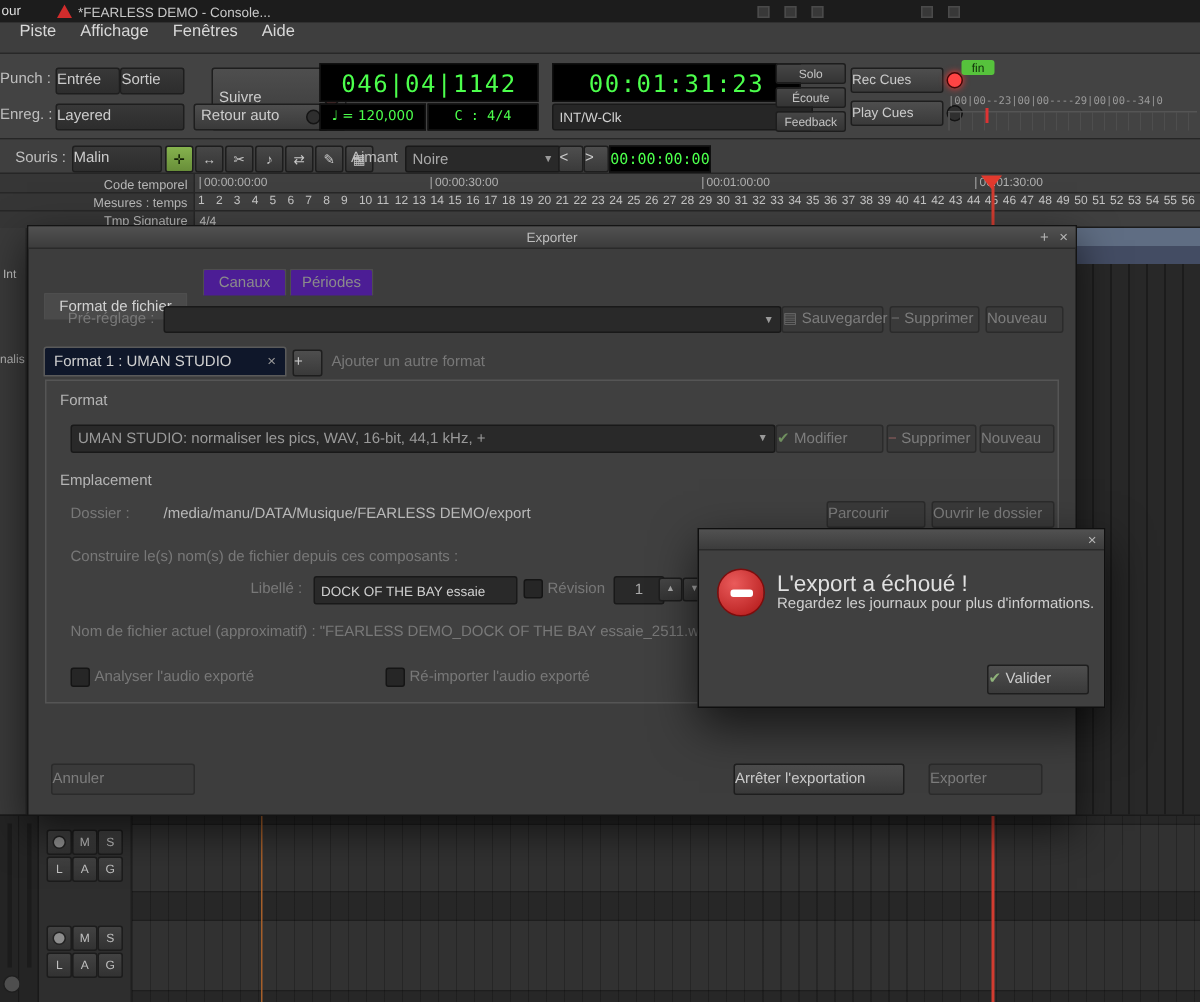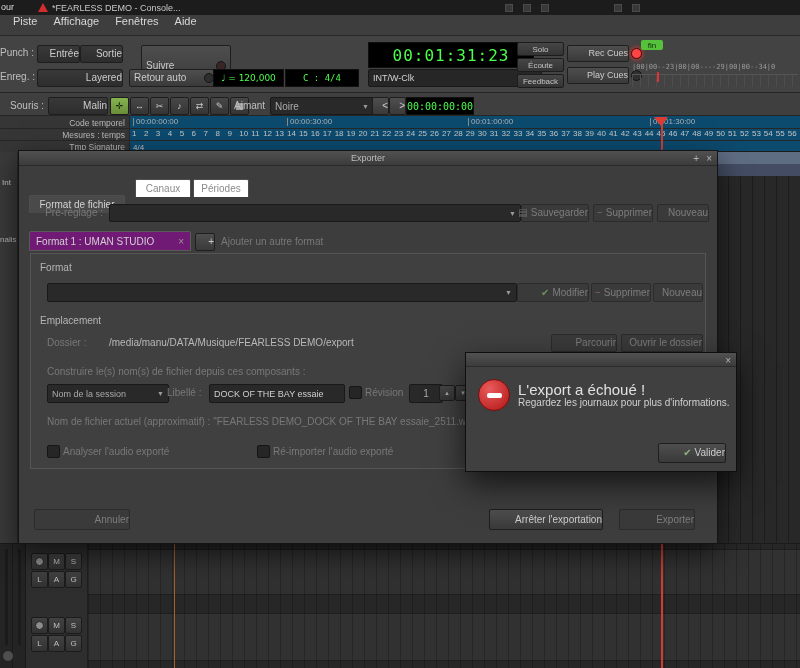--- a/index.html
+++ b/index.html
@@ -2,21 +2,21 @@
 <html><head>
 <meta charset="utf-8">
 <style>
   html,body{margin:0;padding:0;}
   body{width:800px;height:668px;position:relative;overflow:hidden;background:#2b2b2b;
        font-family:"Liberation Sans","DejaVu Sans",sans-serif;color:#ccc;}
   .abs{position:absolute;}
   .label{position:absolute;font-size:10px;color:#bfbfbf;white-space:nowrap;line-height:1;}
   .ra{text-align:right;display:block;}
   .vdim{color:#787878;}
-  .btn{position:absolute;display:flex;align-items:center;justify-content:flex-end;gap:3px;
+  .btn{position:absolute;display:flex;align-items:center;justify-content:flex-start;gap:3px;
        background:linear-gradient(#4e4e4e,#3a3a3a);border:1px solid #1e1e1e;border-radius:2px;
        color:#ccc;font-size:10px;line-height:1;white-space:nowrap;}
   .btn.dark{background:linear-gradient(#383838,#2d2d2d);}
   .btn.disabled{background:#3a3a3a;color:#7d7d7d;border-color:#2b2b2b;}
   .sunken{position:absolute;background:#292929;border:1px solid #191919;border-radius:2px;
           display:flex;align-items:center;color:#aaa;font-size:10px;padding:0 4px;white-space:nowrap;overflow:hidden;}
   .caret{margin-left:auto;font-size:7px;color:#999;}
   .lcd{position:absolute;background:#000;border:1px solid #101010;color:#4cff4c;
        font-family:"DejaVu Sans Mono",monospace;display:flex;align-items:center;justify-content:center;white-space:nowrap;}
   .led{width:8px;height:8px;border-radius:50%;background:#3a2525;border:1px solid #141414;flex:0 0 auto;}
@@ -42,21 +42,21 @@
                  font-family:"DejaVu Sans Mono",monospace;overflow:hidden;white-space:nowrap;}
   .miniruler-ticks{position:absolute;left:632px;top:38px;width:166px;height:12px;border-top:1px solid #555;
                    background:repeating-linear-gradient(90deg,#4e4e4e 0 1px,transparent 1px 8px);}
   
   .toolsrow{left:0;top:93px;width:800px;height:23px;background:#3f3f3f;border-bottom:1px solid #262626;box-sizing:border-box;}
   .tool-strip{position:absolute;left:110px;top:4px;display:flex;gap:1px;}
   .tool-btn{width:17px;height:16px;display:flex;align-items:center;justify-content:center;
             background:linear-gradient(#474747,#353535);border:1px solid #1d1d1d;border-radius:2px;font-size:9px;color:#c8c8c8;}
   .tool-btn.active{background:linear-gradient(#86b34e,#688e39);color:#122005;}
   
-  .rulers{left:0;top:116px;width:800px;height:36px;background:#0c4a6e;border-bottom:1px solid #1c1c1c;box-sizing:border-box;}
+  .rulers{left:0;top:116px;width:800px;height:36px;background:#404040;border-bottom:1px solid #1c1c1c;box-sizing:border-box;}
   .ruler-labels{position:absolute;left:0;top:0;width:130px;height:36px;background:#363636;border-right:1px solid #262626;box-sizing:border-box;}
   .ruler-label{position:absolute;right:4px;font-size:8.5px;color:#b8b8b8;white-space:nowrap;}
   .ruler-div{position:absolute;left:0;width:800px;height:1px;background:#272727;}
   .tc{position:absolute;top:2px;font-size:8px;color:#b0b0b0;border-left:1px solid #8a8a8a;padding-left:2px;line-height:1;}
   .bars{position:absolute;left:132px;top:14px;height:10px;display:flex;}
   .bar-num{width:11.93px;flex:0 0 11.93px;font-size:8px;color:#c4c4c4;line-height:1;white-space:nowrap;}
   .ph-tri{position:absolute;left:654px;top:117px;width:0;height:0;border-left:7px solid transparent;
           border-right:7px solid transparent;border-top:9px solid #e23a2e;z-index:4;}
   .ph-line{position:absolute;left:661px;top:124px;width:2px;height:544px;background:#d23c30;z-index:3;}
   .edit-line{position:absolute;left:174px;top:543px;width:1px;height:125px;background:#a55f2a;z-index:3;}
@@ -80,23 +80,23 @@
   .trk-grid{position:absolute;inset:0;background:repeating-linear-gradient(90deg,rgba(0,0,0,.22) 0 1px,transparent 1px 12px);}
   .lane{position:absolute;left:0;width:712px;background:#313131;border-top:1px solid #1e1e1e;border-bottom:1px solid #1e1e1e;box-sizing:border-box;}
   
   .export-dialog{position:absolute;left:18px;top:150px;width:698px;height:392px;background:#3d3d3d;
                  border:1px solid #141414;box-shadow:0 10px 26px rgba(0,0,0,.6);z-index:10;}
   .dlg-title{position:absolute;left:0;top:0;width:100%;height:15px;background:linear-gradient(#515151,#3c3c3c);
              border-bottom:1px solid #2a2a2a;display:flex;align-items:center;justify-content:center;
              font-size:9px;color:#bdbdbd;box-sizing:border-box;}
   .win-controls{position:absolute;right:5px;top:0;height:15px;display:flex;align-items:center;gap:7px;font-size:10px;color:#b5b5b5;}
   .tab{position:absolute;height:18px;display:flex;align-items:center;justify-content:center;font-size:10px;color:#8b8b8b;
-       background:#ffffff;border:1px solid #4e4e4e;border-bottom:none;border-radius:2px 2px 0 0;box-sizing:border-box;}
+       background:#4c1d95;border:1px solid #4e4e4e;border-bottom:none;border-radius:2px 2px 0 0;box-sizing:border-box;}
   .tab.active{background:#4a4a4a;color:#d2d2d2;}
-  .fmt-tab{position:absolute;left:10px;top:80px;width:162px;height:20px;background:#701a75;border:1px solid #5a5a5a;
+  .fmt-tab{position:absolute;left:10px;top:80px;width:162px;height:20px;background:#0f172a;border:1px solid #5a5a5a;
            border-radius:2px 2px 0 0;display:flex;align-items:center;font-size:10px;color:#d0d0d0;padding:0 6px;box-sizing:border-box;}
   .panel{position:absolute;left:11px;top:102px;width:676px;height:216px;background:#404040;border:1px solid #555;box-sizing:border-box;}
   .sec-label{position:absolute;font-size:10px;color:#b5b5b5;}
   .progress{position:absolute;left:17px;top:330px;width:664px;height:17px;background:linear-gradient(#4a6795,#39507a);
             border:1px solid #20304a;border-radius:2px;overflow:hidden;}
   .pulse{position:absolute;left:261px;top:0;width:140px;height:17px;background:linear-gradient(#88abdc,#6a8fc4);}
   .ptext{position:absolute;inset:0;display:flex;align-items:center;justify-content:center;
          font-size:10px;color:#f2f2f2;text-shadow:0 1px 1px rgba(0,0,0,.45);}
   .spin-mini{position:absolute;width:14px;height:14px;display:flex;align-items:center;justify-content:center;
              background:linear-gradient(#464646,#343434);border:1px solid #1d1d1d;border-radius:2px;font-size:6px;color:#aaa;}
@@ -146,20 +146,23 @@
 
   <div class="btn" style="left:129px;top:9px;width:80px;height:16px;justify-content:space-between;padding:12px 4px;margin-left:12px;">
     <span>Suivre</span>
     <span class="led"></span>
     </div>
   <div class="btn" style="left:129px;top:33px;width:80px;height:16px;justify-content:space-between;padding:0 4px;">
     <span>Retour auto</span>
     <span class="led" style="background:#2e2e2e"></span>
     </div>
 
+  <div class="lcd" style="left:213px;top:6px;width:144px;height:24px;font-size:16px;letter-spacing:1px;">
+    <span>046|04|1142</span>
+    </div>
   <div class="lcd" style="left:213px;top:33px;width:69px;height:16px;font-size:9px;font-family:'DejaVu Sans',sans-serif;">
     <span>♩ = 120,000</span>
     </div>
   <div class="lcd" style="left:285px;top:33px;width:72px;height:16px;font-size:9px;">
     <span>C : 4/4</span>
     </div>
 
   <div class="lcd" style="left:368px;top:6px;width:164px;height:24px;font-size:16px;letter-spacing:1px;">
     <span>00:01:31:23</span>
     </div>
@@ -418,20 +421,21 @@
     <span style="color:#999;margin-left:4px">×</span>
     </div>
   <div class="btn" style="left:176px;top:82px;width:18px;height:16px">
     <span>+</span>
     </div>
   <span class="label vdim" style="left:202px;top:86px">Ajouter un autre format</span>
 
   <div class="panel">
     <span class="sec-label" style="left:9px;top:8px;position:absolute">Format</span>
     <div class="sunken" style="left:16px;top:29px;width:460px;height:17px;color:#9a9a9a">
+      <span style="overflow:hidden;text-overflow:ellipsis">UMAN STUDIO: normaliser les pics, WAV, 16-bit, 44,1 kHz, +</span>
       <span class="caret">▼</span>
       </div>
     <div class="btn disabled" style="left:486px;top:29px;width:70px;height:17px">
       <span style="color:#6f8f5f">✔</span>
       <span>Modifier</span>
       </div>
     <div class="btn disabled" style="left:560px;top:29px;width:58px;height:17px">
       <span style="color:#8f5f5f">−</span>
       <span>Supprimer</span>
       </div>
@@ -444,24 +448,20 @@
     <span class="label" style="left:78px;top:84px;color:#b8b8b8">/media/manu/DATA/Musique/FEARLESS DEMO/export</span>
     <div class="btn disabled" style="left:520px;top:80px;width:64px;height:16px">
       <span>Parcourir</span>
       </div>
     <div class="btn disabled" style="left:590px;top:80px;width:80px;height:16px">
       <span>Ouvrir le dossier</span>
       </div>
 
     <span class="label vdim" style="left:16px;top:113px">Construire le(s) nom(s) de fichier depuis ces composants :</span>
 
-    <div class="sunken" style="left:16px;top:130px;width:112px;height:17px">
-      <span style="font-size:9px">Nom de la session</span>
-      <span class="caret">▼</span>
-      </div>
     <span class="label vdim" style="left:136px;top:134px">Libellé :</span>
     <div class="sunken" style="left:178px;top:130px;width:126px;height:17px;color:#cfcfcf;font-size:9px">
       <span>DOCK OF THE BAY essaie</span>
       </div>
     <span class="cb" style="left:318px;top:132px"></span>
     <span class="label vdim" style="left:334px;top:134px">Révision</span>
     <div class="sunken" style="left:378px;top:130px;width:24px;height:17px;justify-content:center">
       <span>1</span>
       </div>
     <div class="spin-mini" style="left:408px;top:131px">

